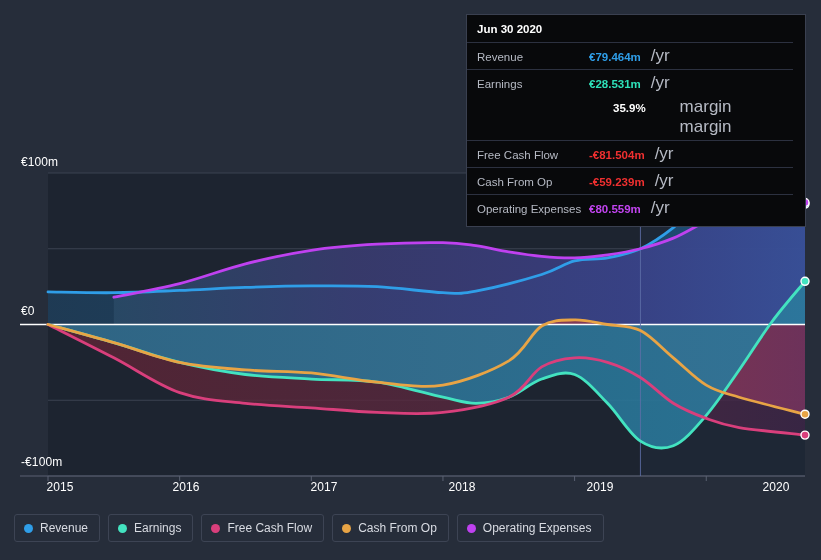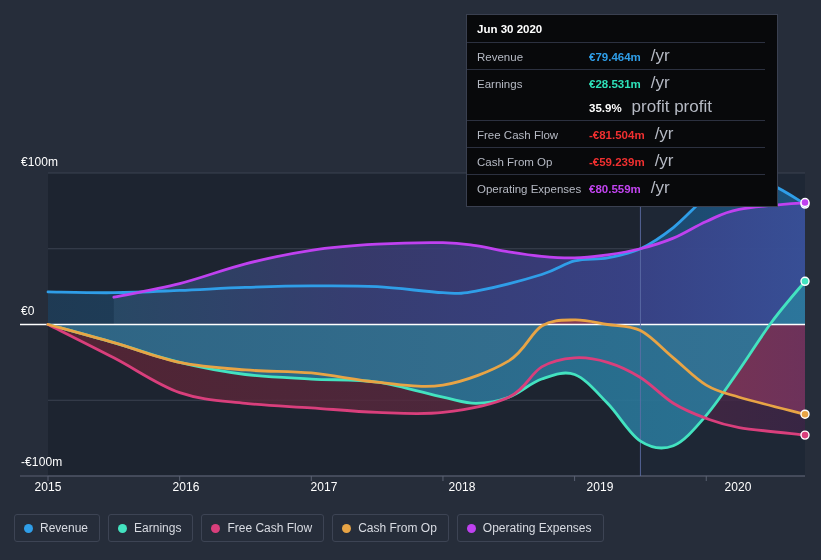--- a/index.html
+++ b/index.html
@@ -39,41 +39,41 @@
     pointer-events: none;
   }
   .y-label { left: 21px; }
   .x-label { top: 480px; transform: translateX(-50%); }
 
   
   #tooltip {
     position: absolute;
     left: 466px;
     top: 14px;
-    width: 312px;
+    width: 340px;
     background: #08090b;
     border: 1px solid #3a4050;
     padding: 7px 12px 5px 0;
     font-size: 11.5px;
     color: #c9ccd4;
   }
   #tooltip .tt-title {
     font-weight: bold;
     color: #ffffff;
     font-size: 11.5px;
     padding: 1px 10px 7px 10px;
   }
   .tt-row {
     display: flex;
     align-items: baseline;
     border-top: 1px solid #2c3140;
     padding: 3px 10px 3px 10px;
     min-height: 17px;
   }
-  .tt-row.no-rule { border-top: none; padding-top: 1px; }
+  .tt-row.no-rule { border-top: none; padding-top: 1px; gap: 24px; }
   .tt-key {
     width: 112px;
     flex: 0 0 112px;
     color: #b6bac4;
     font-size: 11.5px;
   }
   .tt-val {
     font-weight: bold;
     font-size: 11.5px;
     margin-right: 10px;
@@ -197,46 +197,46 @@
         <line x1="442.95652173913044" x2="442.95652173913044" y1="476" y2="481"></line>
         <line x1="574.6086956521739" x2="574.6086956521739" y1="476" y2="481"></line>
         <line x1="706.2608695652174" x2="706.2608695652174" y1="476" y2="481"></line>
       </g>
   </svg>
 
   <div class="axis-label y-label" style="top:155px;">€100m</div>
   <div class="axis-label y-label" style="top:304px;">€0</div>
   <div class="axis-label y-label" style="top:455px;">-€100m</div>
 
-  <div class="axis-label x-label" style="left:48px;">2015</div>
+  <div class="axis-label x-label" style="left:60px;">2015</div>
   <div class="axis-label x-label" style="left:186px;">2016</div>
   <div class="axis-label x-label" style="left:324px;">2017</div>
   <div class="axis-label x-label" style="left:462px;">2018</div>
   <div class="axis-label x-label" style="left:600px;">2019</div>
-  <div class="axis-label x-label" style="left:738px;">2020</div>
+  <div class="axis-label x-label" style="left:776px;">2020</div>
 
   <div id="tooltip">
     <div class="tt-title">Jun 30 2020</div>
 
     <div class="tt-row">
       <span class="tt-key">Revenue</span>
       <span class="tt-val" style="color:#2f9ee8">€79.464m</span>
       <span class="tt-unit">/yr</span>
     </div>
 
     <div class="tt-row">
       <span class="tt-key">Earnings</span>
       <span class="tt-val" style="color:#2ee0b9">€28.531m</span>
       <span class="tt-unit">/yr</span>
     </div>
 
     <div class="tt-row no-rule">
       <span class="tt-spacer"></span>
       <span class="tt-val" style="color:#ffffff">35.9%</span>
-      <span class="tt-unit">profit profit</span>
+      <span class="tt-unit">margin margin</span>
     </div>
 
     <div class="tt-row">
       <span class="tt-key">Free Cash Flow</span>
       <span class="tt-val" style="color:#f03030">-€81.504m</span>
       <span class="tt-unit">/yr</span>
     </div>
 
     <div class="tt-row">
       <span class="tt-key">Cash From Op</span>

